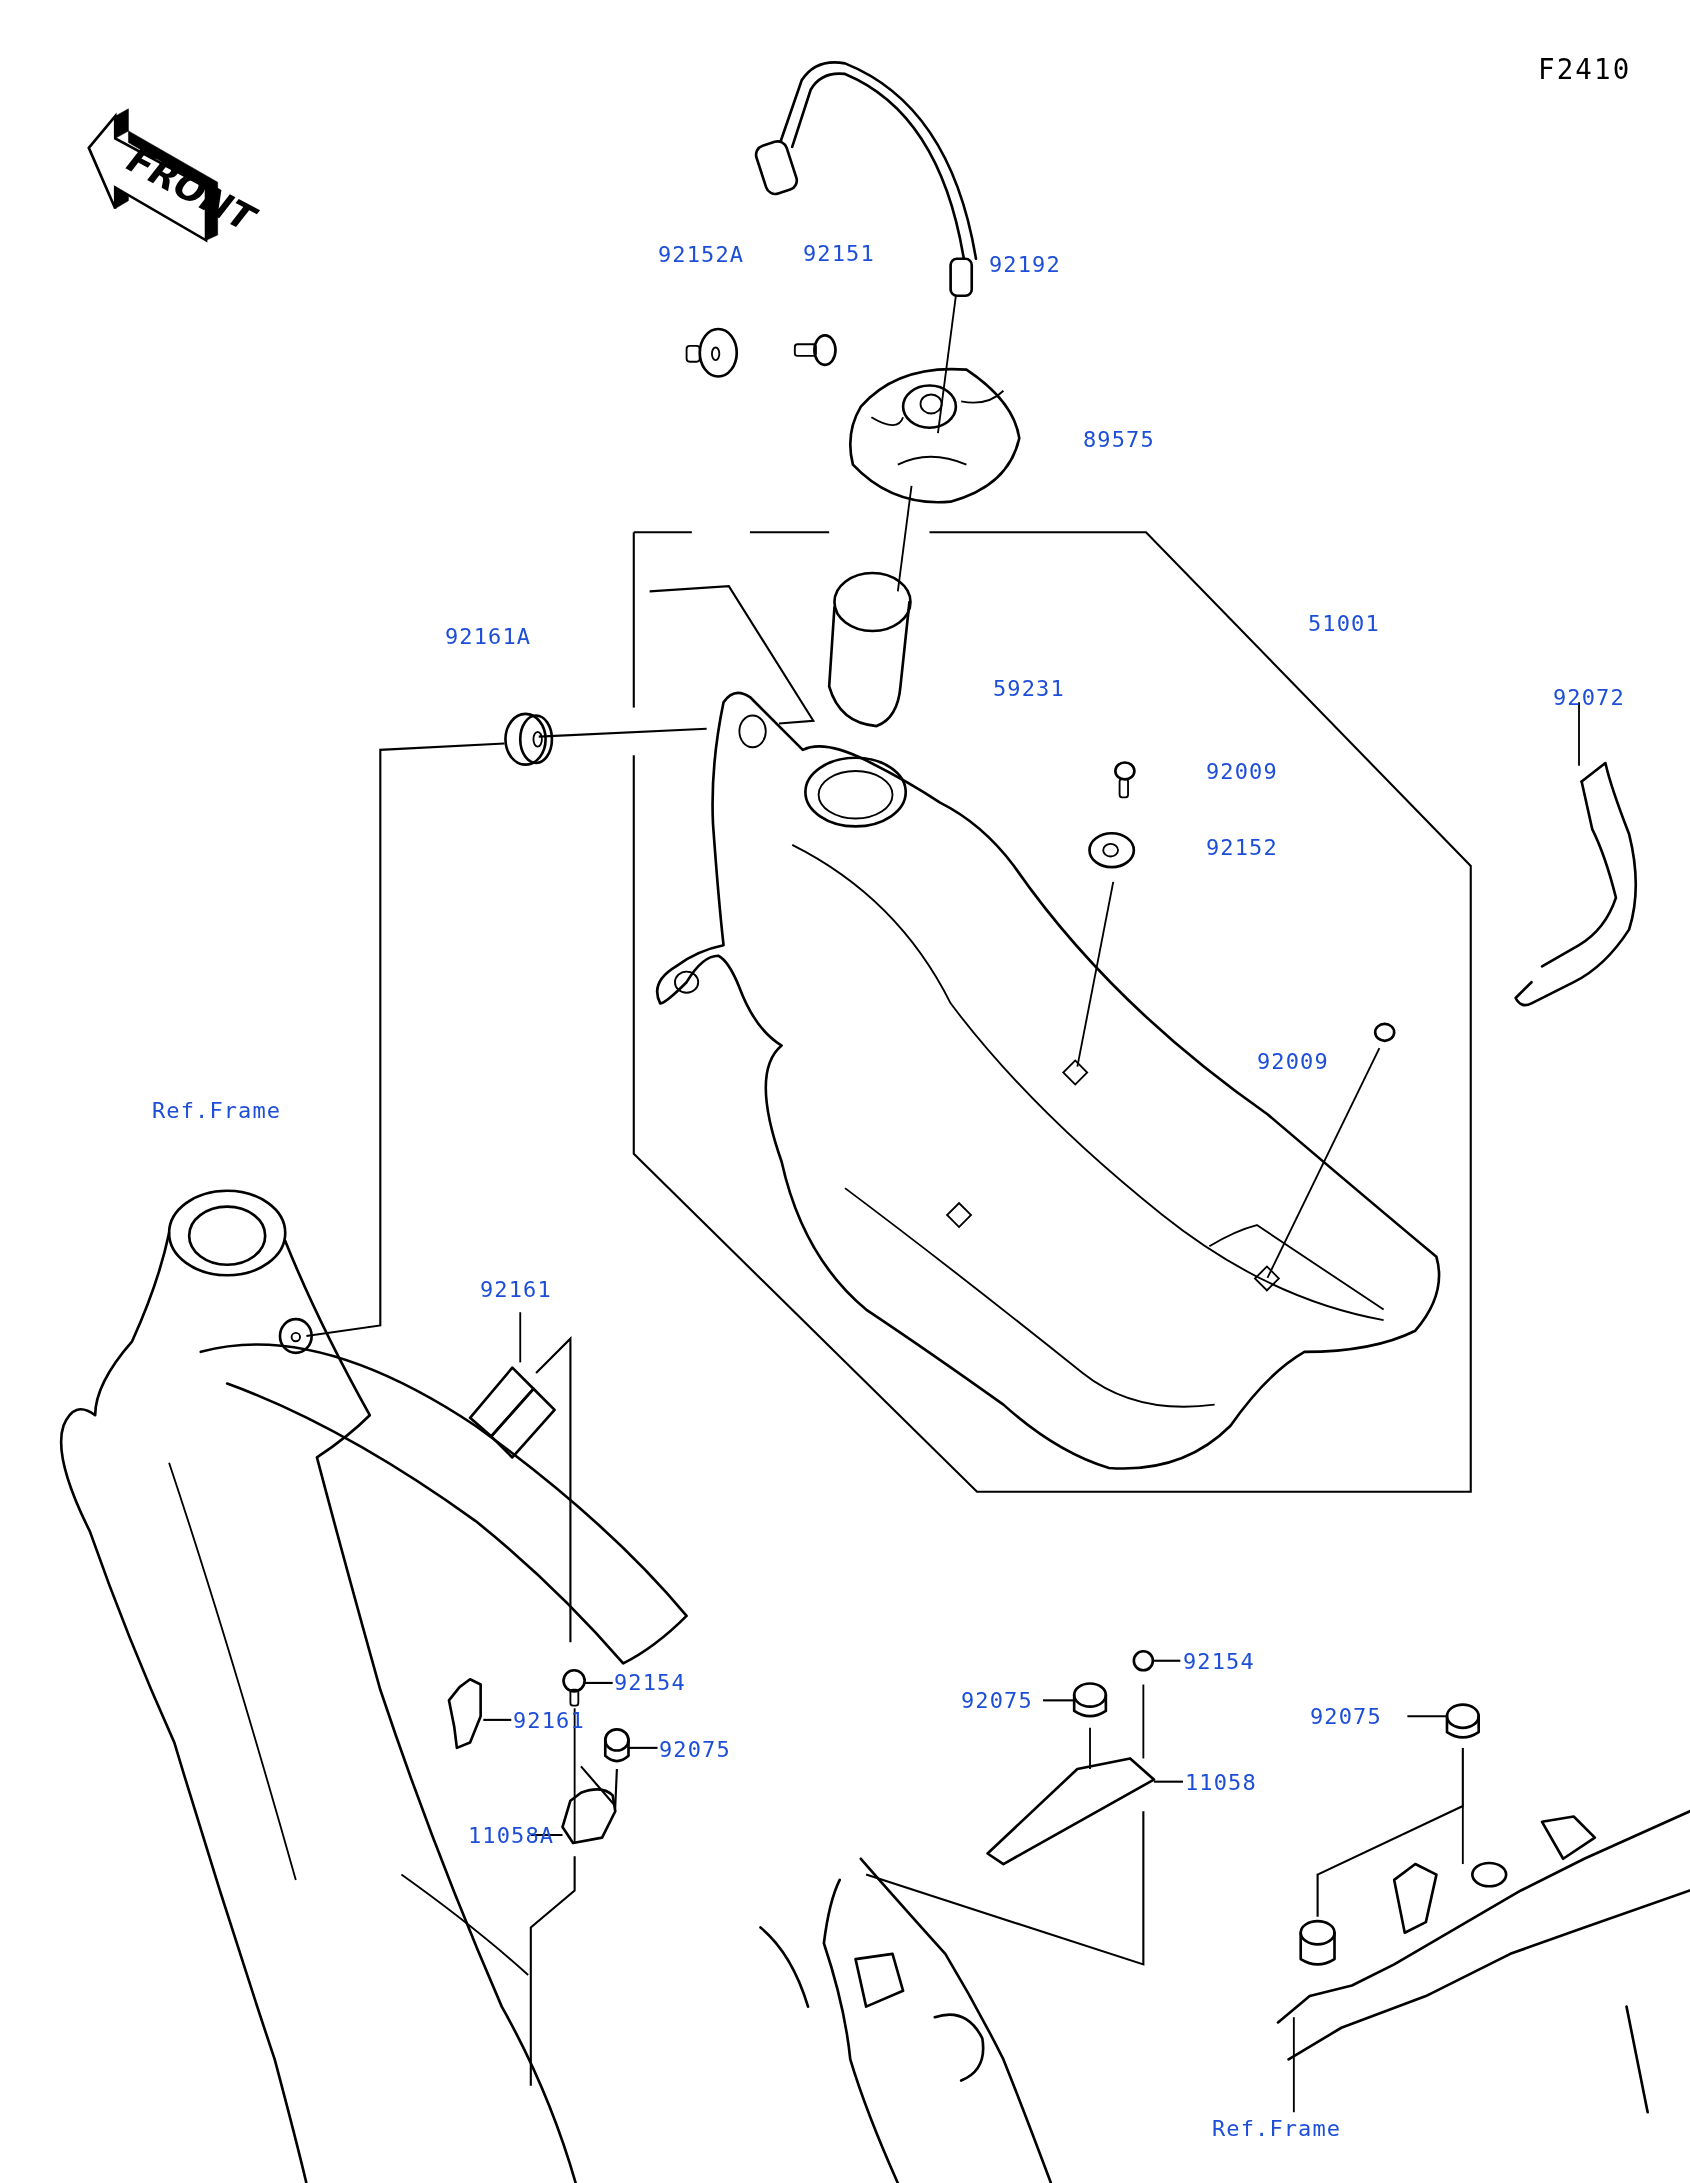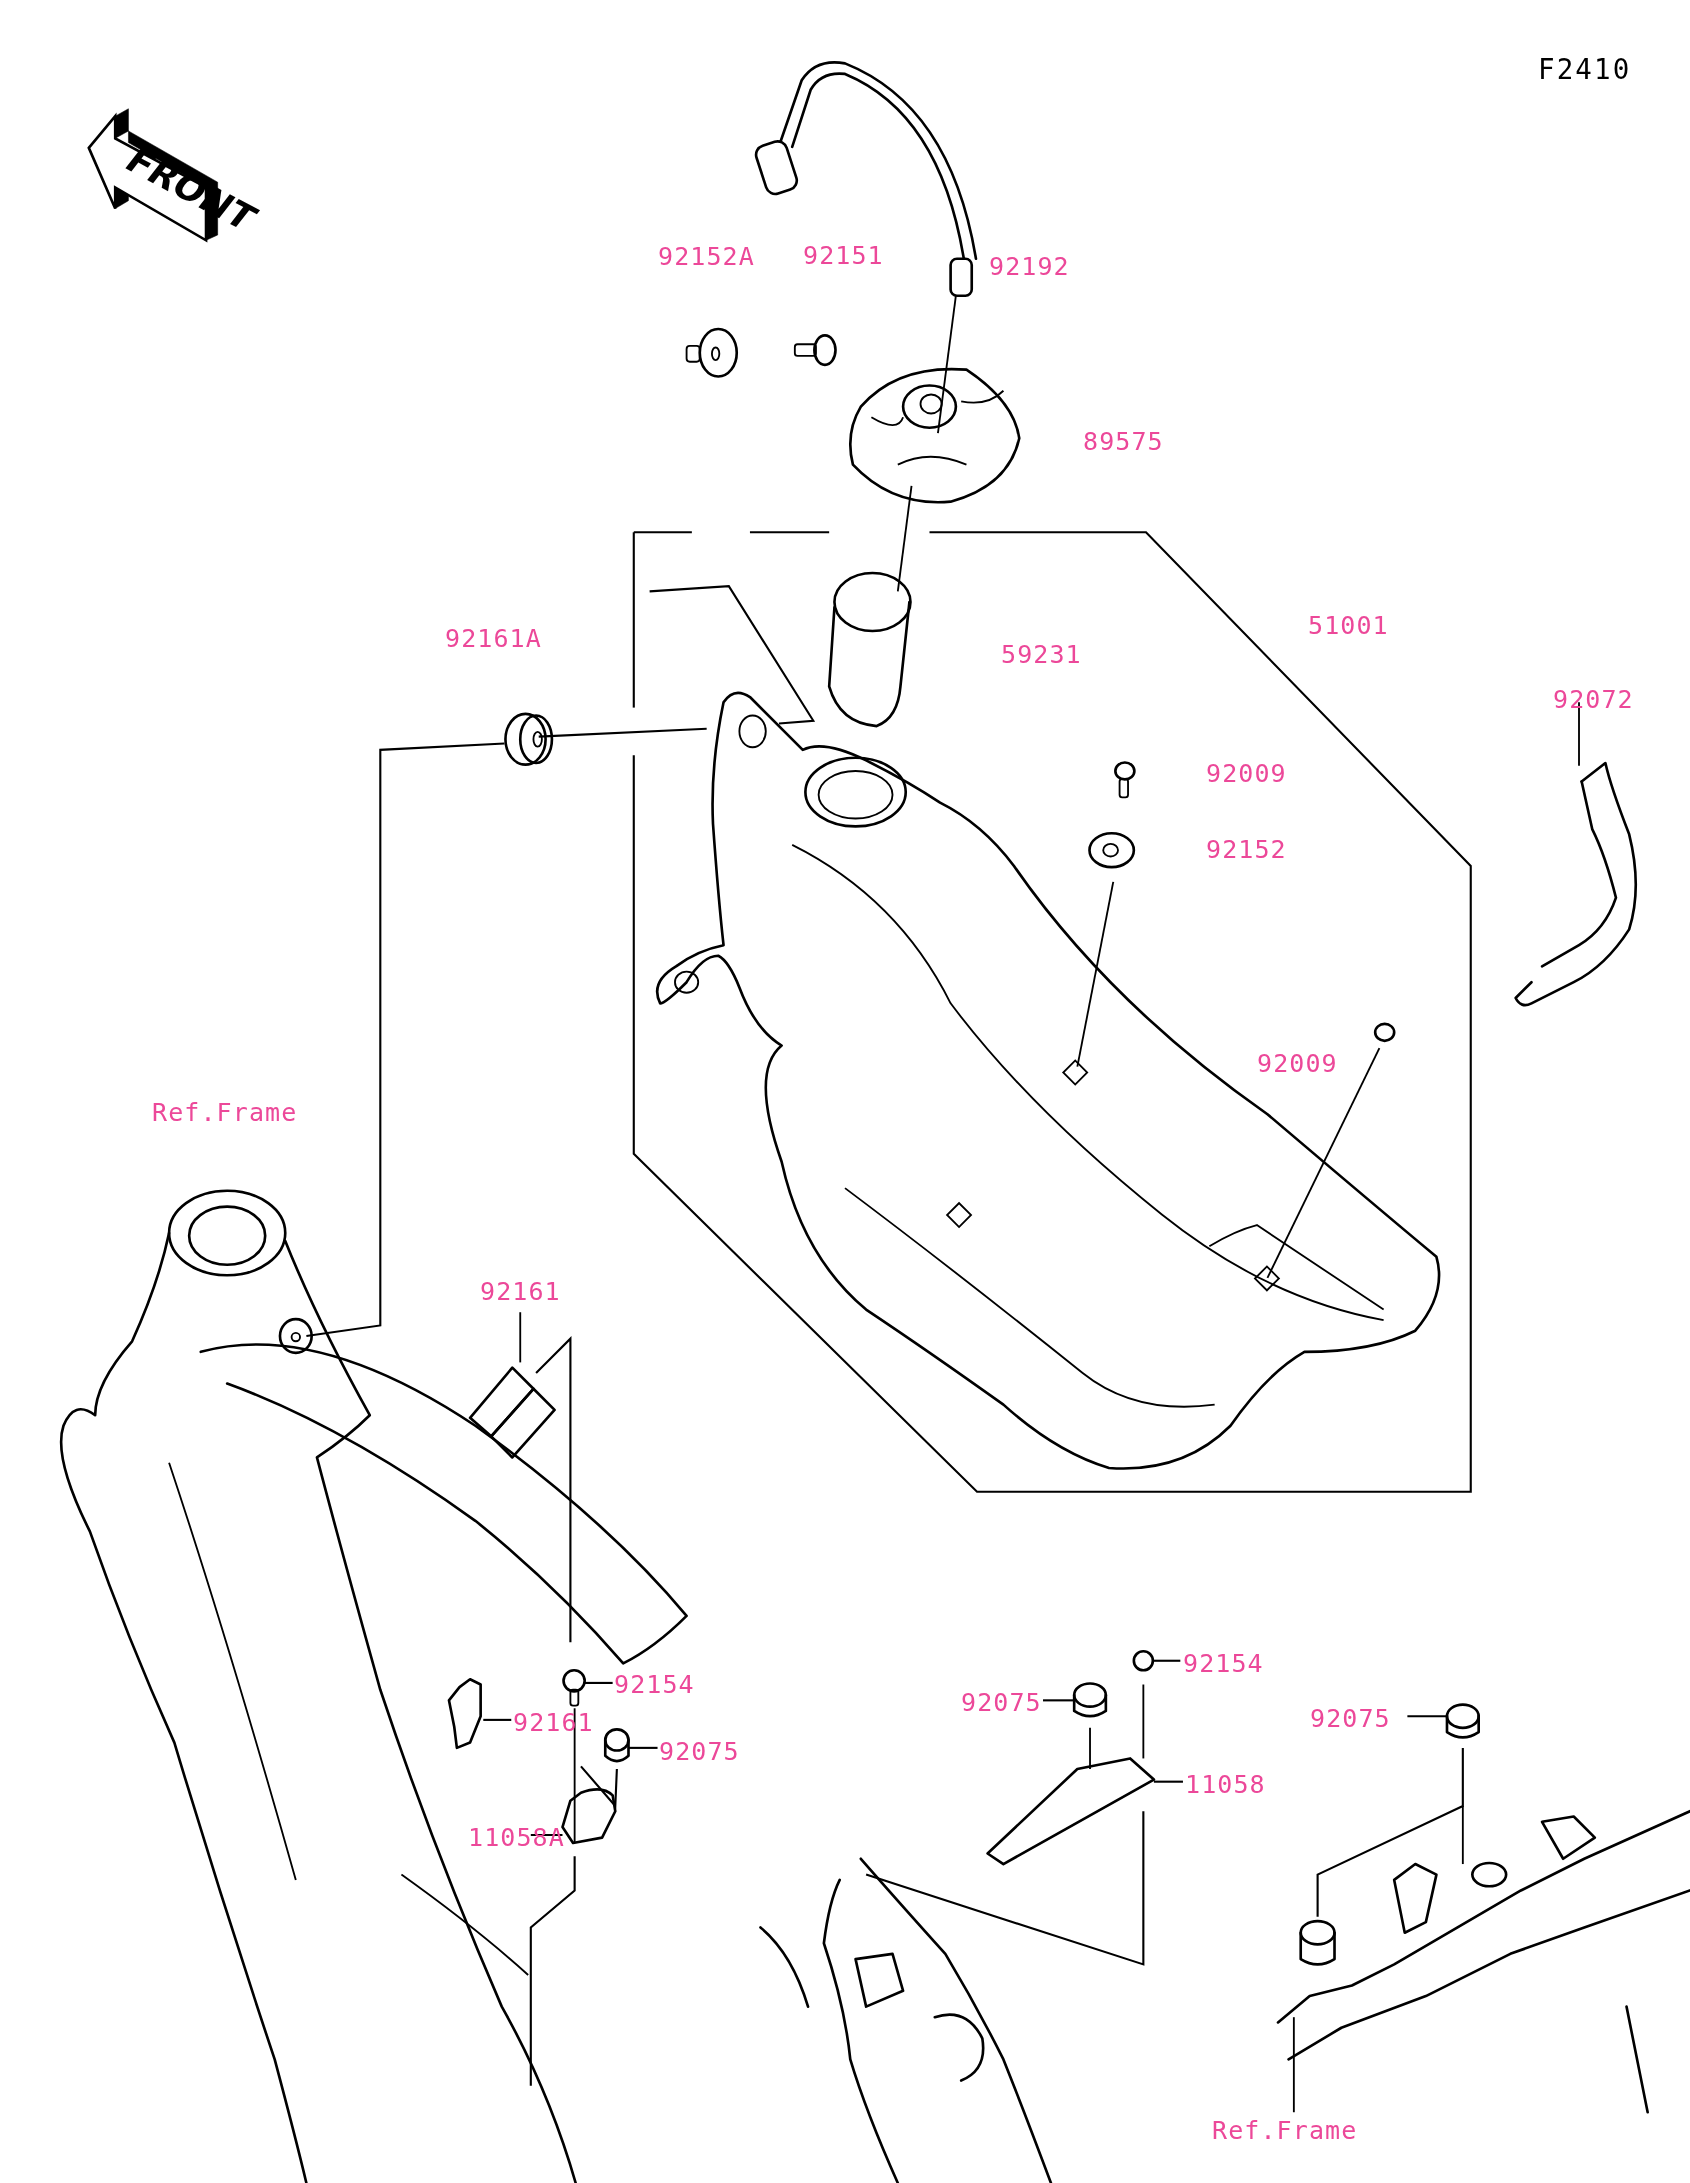--- a/index.html
+++ b/index.html
@@ -2,21 +2,21 @@
 <html style="font-size:8.5px"><head>
   <meta charset="utf-8">
   <style>
     html, body { margin: 0; padding: 0; background: #ffffff; }
     body { width: 1690px; height: 2183px; position: relative; overflow: hidden; }
     #diagram { position: absolute; left: 0; top: 0; width: 1690px; height: 2183px; }
     .ln { fill: none; stroke: #000; stroke-width: 5; stroke-linejoin: round; stroke-linecap: round; }
     .thin { fill: none; stroke: #000; stroke-width: 3.5; }
     .leader { fill: none; stroke: #000; stroke-width: 4; }
     .solid { fill: #000; stroke: #000; }
-    .lbl { position: absolute; font-family: "DejaVu Sans Mono", "Liberation Mono", monospace; font-size: 25px; color: #ec4899; letter-spacing: 1.1px; white-space: nowrap; line-height: 1; }
+    .lbl { position: absolute; font-family: "DejaVu Sans Mono", "Liberation Mono", monospace; font-size: 22px; color: #1d4ed8; letter-spacing: 1.1px; white-space: nowrap; line-height: 1; }
     .diagram-id { position: absolute; font-family: "DejaVu Sans Mono", "Liberation Mono", monospace; font-size: 27.5px; letter-spacing: 2.1px; color: #000000; }
     .front-text { font-family: "DejaVu Sans", sans-serif; font-weight: bold; font-size: 68px; }
   </style>
 </head>
 <body>
 
 <svg id="diagram" viewBox="0 0 3200 4134" xmlns="http://www.w3.org/2000/svg">
 
   <g>
     <polygon class="solid" points="218,220 243,206 243,248 218,262"></polygon>
@@ -193,21 +193,21 @@
   </g>
 
 </svg>
 
 <div class="diagram-id" style="left:1538px;top:53px;">F2410</div>
 
 <div class="lbl" style="left:989px;top:254px;">92192</div>
 <div class="lbl" style="left:658px;top:244px;">92152A</div>
 <div class="lbl" style="left:803px;top:243px;">92151</div>
 <div class="lbl" style="left:1083px;top:429px;">89575</div>
-<div class="lbl" style="left:993px;top:642px;margin-left:8px;">59231</div>
+<div class="lbl" style="left:993px;top:678px;">59231</div>
 <div class="lbl" style="left:1268px;top:613px;margin-left:40px;">51001</div>
 <div class="lbl" style="left:445px;top:626px;">92161A</div>
 <div class="lbl" style="left:1553px;top:687px;">92072</div>
 <div class="lbl" style="left:1206px;top:761px;">92009</div>
 <div class="lbl" style="left:1206px;top:837px;">92152</div>
 <div class="lbl" style="left:1257px;top:1051px;">92009</div>
 <div class="lbl" style="left:152px;top:1100px;">Ref.Frame</div>
 <div class="lbl" style="left:480px;top:1279px;">92161</div>
 <div class="lbl" style="left:513px;top:1710px;">92161</div>
 <div class="lbl" style="left:614px;top:1672px;">92154</div>

